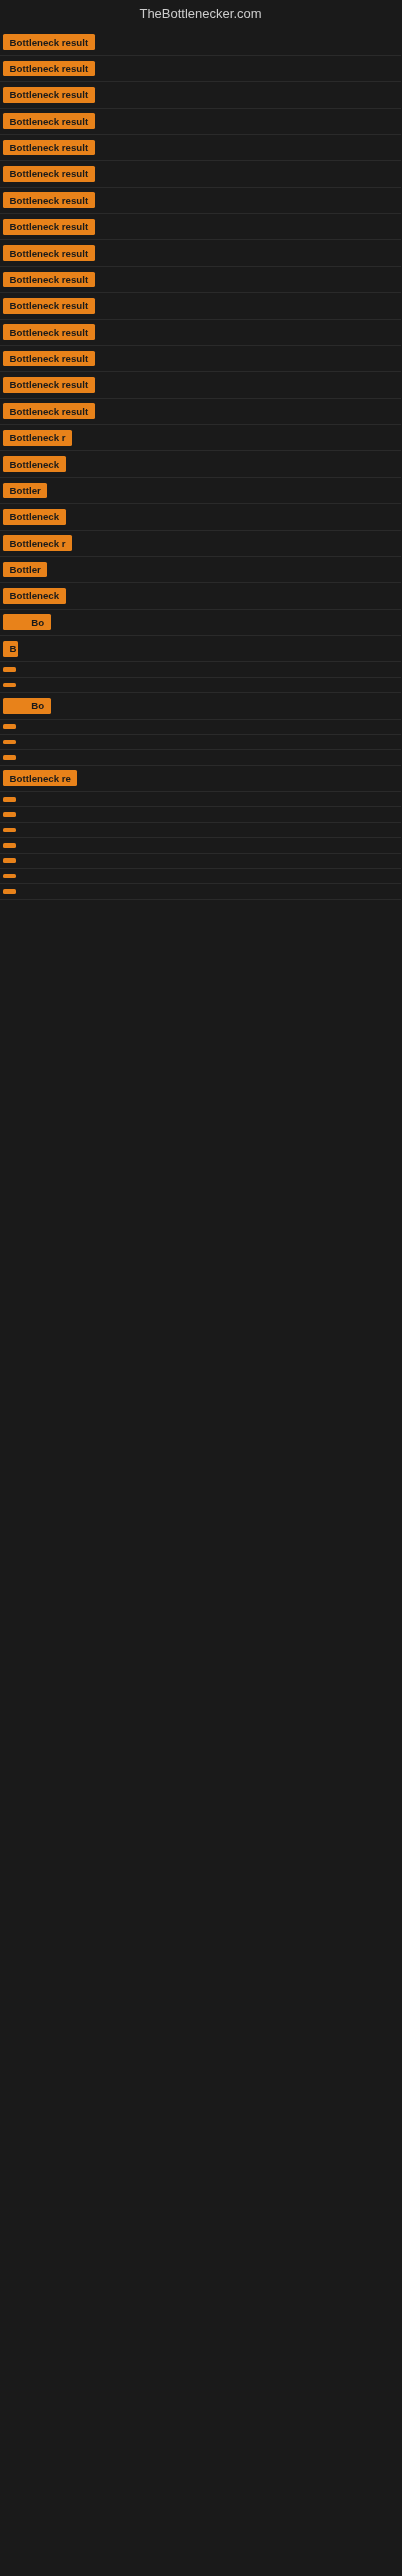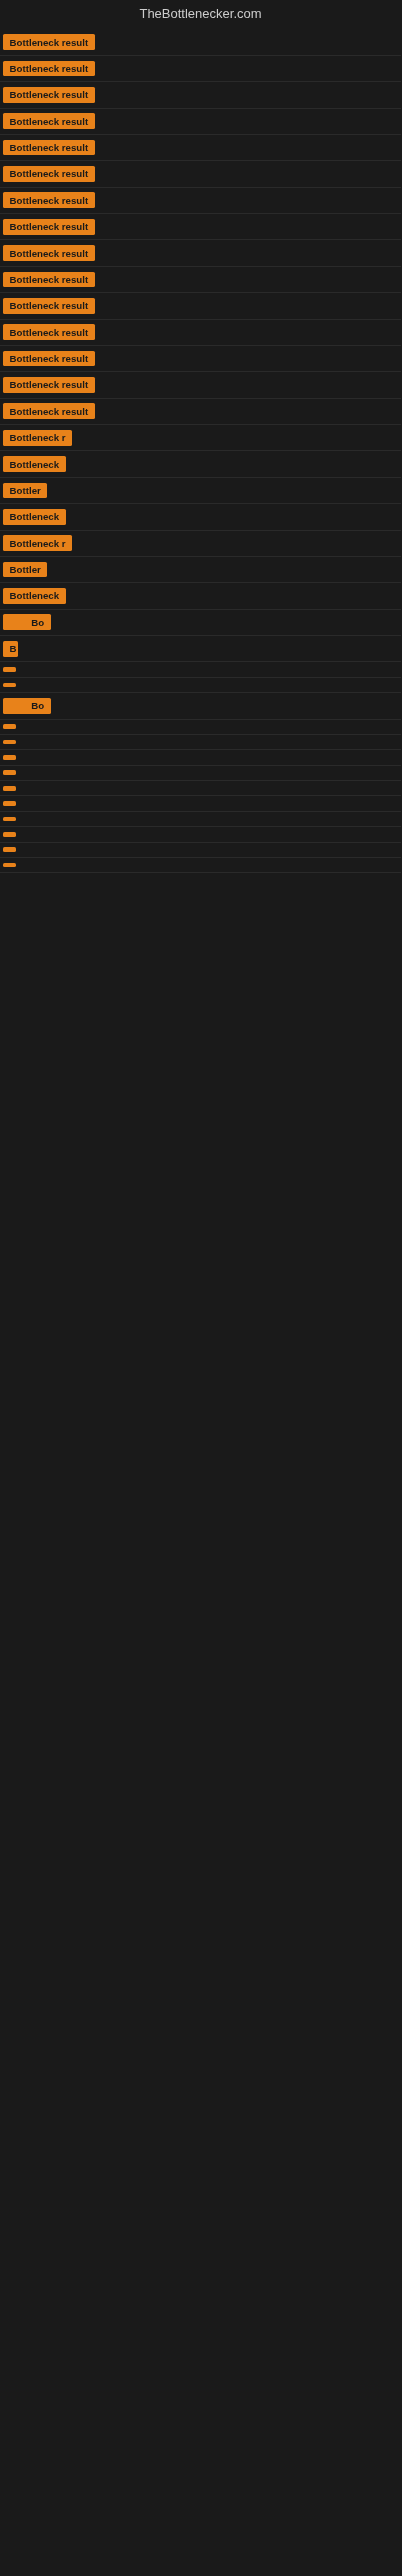--- a/index.html
+++ b/index.html
@@ -149,20 +149,23 @@
       <div class="row">
         <span class="bottleneck-badge badge-w15"></span>
       </div>
       <div class="row">
         <span class="bottleneck-badge badge-w15"></span>
       </div>
       <div class="row">
         <span class="bottleneck-badge badge-w15"></span>
       </div>
       <div class="row">
+        <span class="bottleneck-badge badge-w2">Bottleneck re</span>
+      </div>
+      <div class="row">
         <span class="bottleneck-badge badge-w15"></span>
       </div>
       <div class="row">
         <span class="bottleneck-badge badge-w15"></span>
       </div>
       <div class="row">
         <span class="bottleneck-badge badge-w15"></span>
       </div>
       <div class="row">
         <span class="bottleneck-badge badge-w15"></span>

